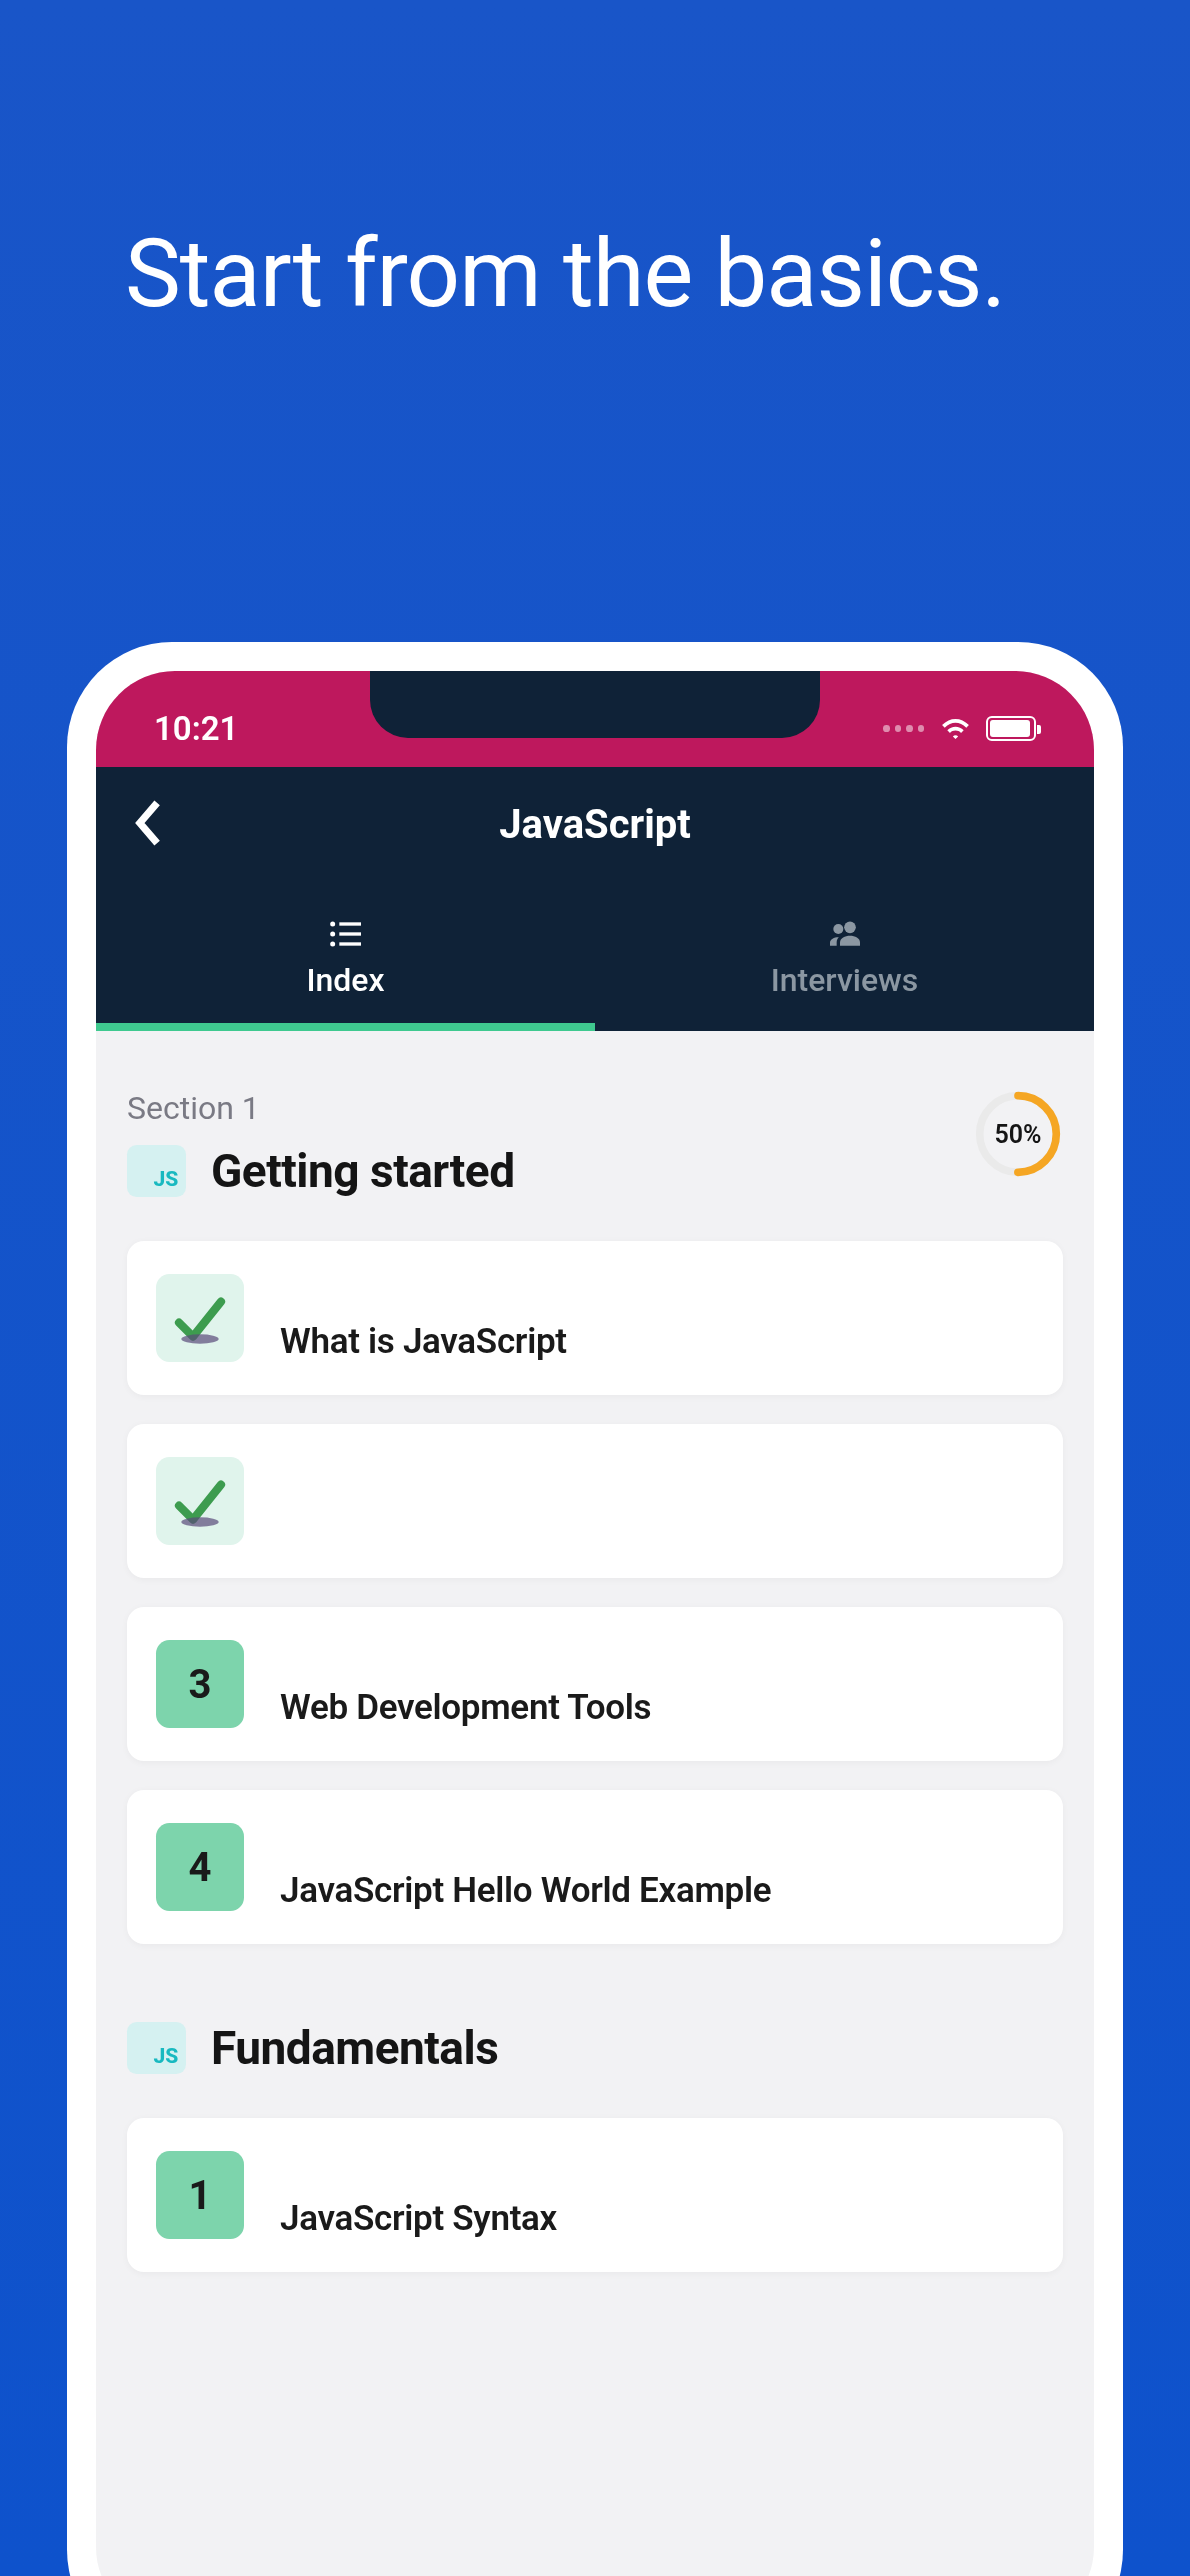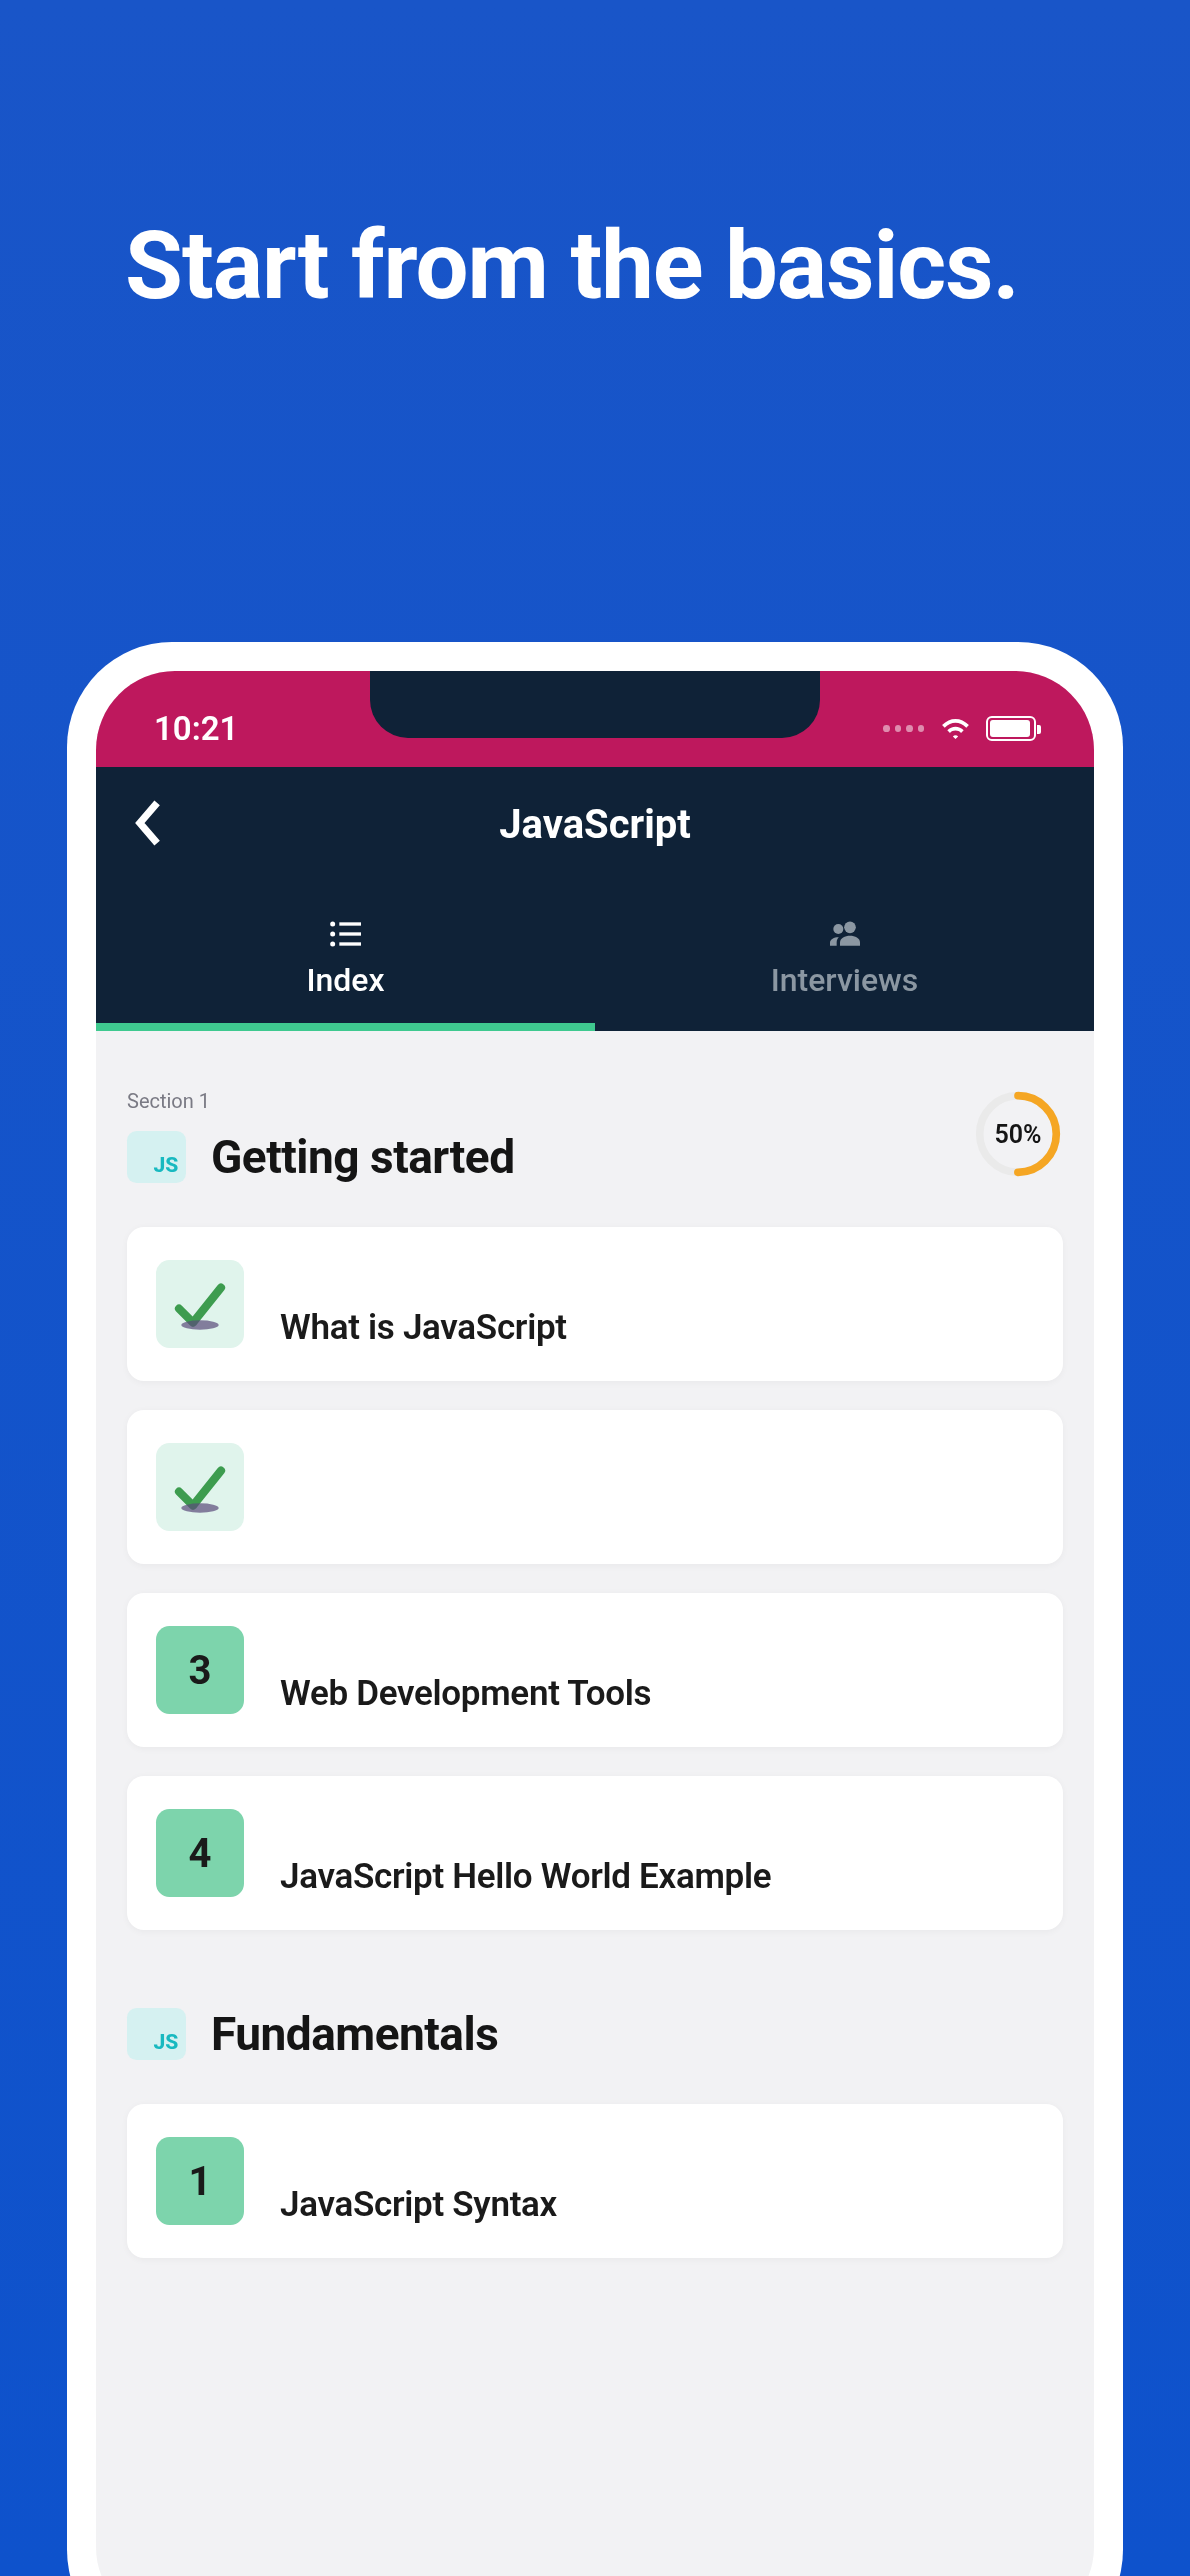--- a/index.html
+++ b/index.html
@@ -6,25 +6,25 @@
   body {
     font-family: -apple-system, BlinkMacSystemFont, 'Segoe UI', Roboto, sans-serif;
     background: linear-gradient(180deg, #1955c8 0%, #0e52cc 100%);
     width: 1190px;
     height: 2576px;
     position: relative;
     overflow: hidden;
   }
   .promo-text {
     position: absolute;
-    top: 212px;
+    top: 220px;
     left: 125px;
     color: #fff;
     font-size: 94px;
-    font-weight: 700;
+    font-weight: 400;
     line-height: 1.15;
     letter-spacing: -1px;
   }
   .phone-frame {
     position: absolute;
     top: 642px;
     left: 67px;
     width: 1056px;
     height: 2013px;
     background: #fff;
@@ -133,21 +133,21 @@
   }
   .section-header {
     display: flex;
     align-items: flex-start;
     justify-content: space-between;
     margin-bottom: 43px;
   }
   .section-info {}
   .section-label {
     color: #7a7a84;
-    font-size: 20px;
+    font-size: 32px;
     font-weight: 400;
     margin-bottom: 17px;
   }
   .section-title-row {
     display: flex;
     align-items: center;
     gap: 25px;
   }
   .js-badge {
     width: 59px;

